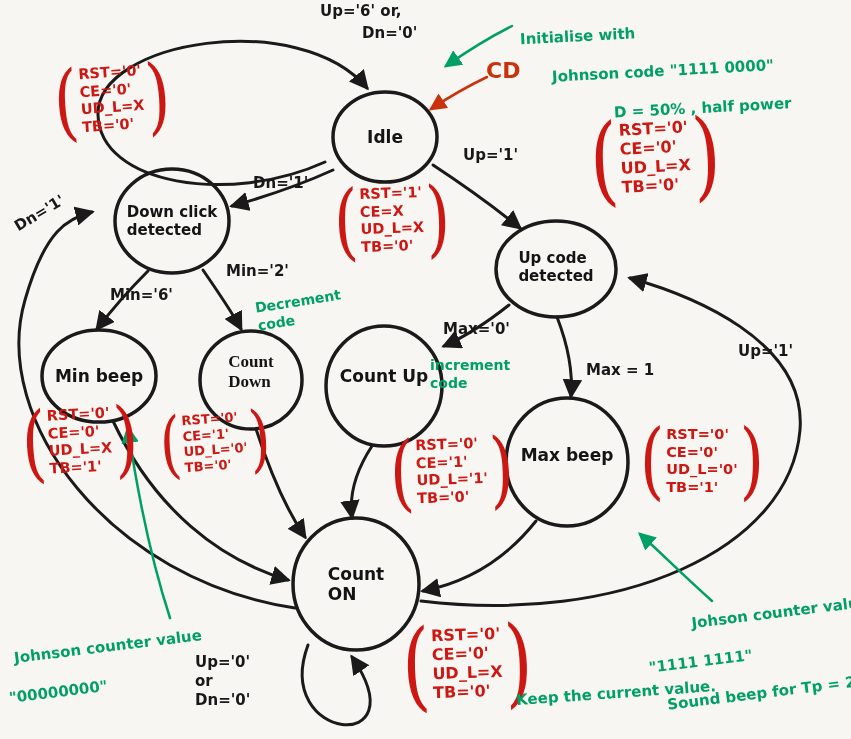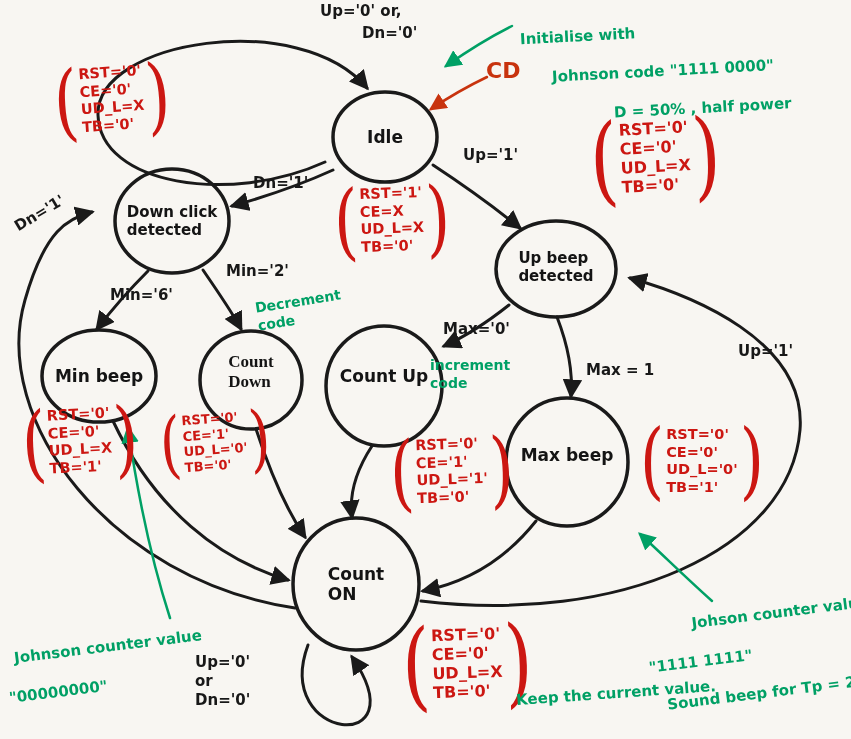--- a/index.html
+++ b/index.html
@@ -77,31 +77,31 @@
       <path d="M 170,618 C 148,550 136,483 128,428" marker-end="url(#ag)"></path>
       <path d="M 712,601 C 684,576 660,552 640,534" marker-end="url(#ag)"></path>
     </g>
 
     <path d="M 487,77 C 462,89 446,99 431,109" fill="none" stroke="#c8330e" stroke-width="2.5" stroke-linecap="round" marker-end="url(#ar)"></path>
   </svg>
 
   <div class="state-lbl" style="left:385px;top:137px;">Idle</div>
   <div class="state-lbl" style="left:172px;top:221px;font-size:15px;">Down click
 detected</div>
-  <div class="state-lbl" style="left:556px;top:267px;font-size:15px;">Up beep
+  <div class="state-lbl" style="left:556px;top:267px;font-size:15px;">Up code
 detected</div>
   <div class="state-lbl" style="left:99px;top:376px;">Min beep</div>
   <div class="state-lbl" style="left:251px;top:372px;font-family:Liberation Serif, serif;">Count
 Down</div>
   <div class="state-lbl" style="left:384px;top:376px;">Count Up</div>
   <div class="state-lbl" style="left:567px;top:455px;">Max beep</div>
   <div class="state-lbl" style="left:356px;top:584px;">Count
 ON</div>
 
-  <div class="lbl" style="left:320px;top:2px;">Up='0' or,</div>
+  <div class="lbl" style="left:320px;top:2px;">Up='6' or,</div>
   <div class="lbl" style="left:362px;top:24px;">Dn='0'</div>
   <div class="lbl" style="left:253px;top:174px;">Dn='1'</div>
   <div class="lbl" style="left:463px;top:146px;">Up='1'</div>
   <div class="lbl" style="left:110px;top:286px;">Min='6'</div>
   <div class="lbl" style="left:226px;top:262px;">Min='2'</div>
   <div class="lbl" style="left:443px;top:320px;">Max='0'</div>
   <div class="lbl" style="left:586px;top:343px;margin-top:18px;">Max = 1</div>
   <div class="lbl" style="left:12px;top:204px;transform:rotate(-31deg);">Dn='1'</div>
   <div class="lbl" style="left:738px;top:342px;">Up='1'</div>
   <div class="lbl" style="left:195px;top:653px;">Up='0'

